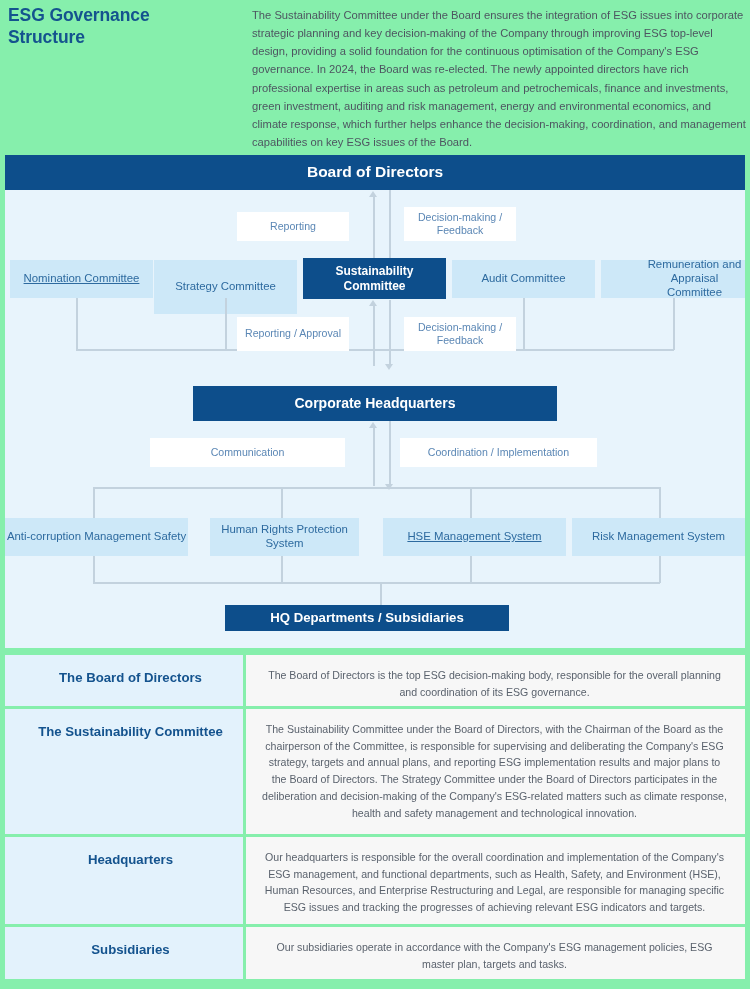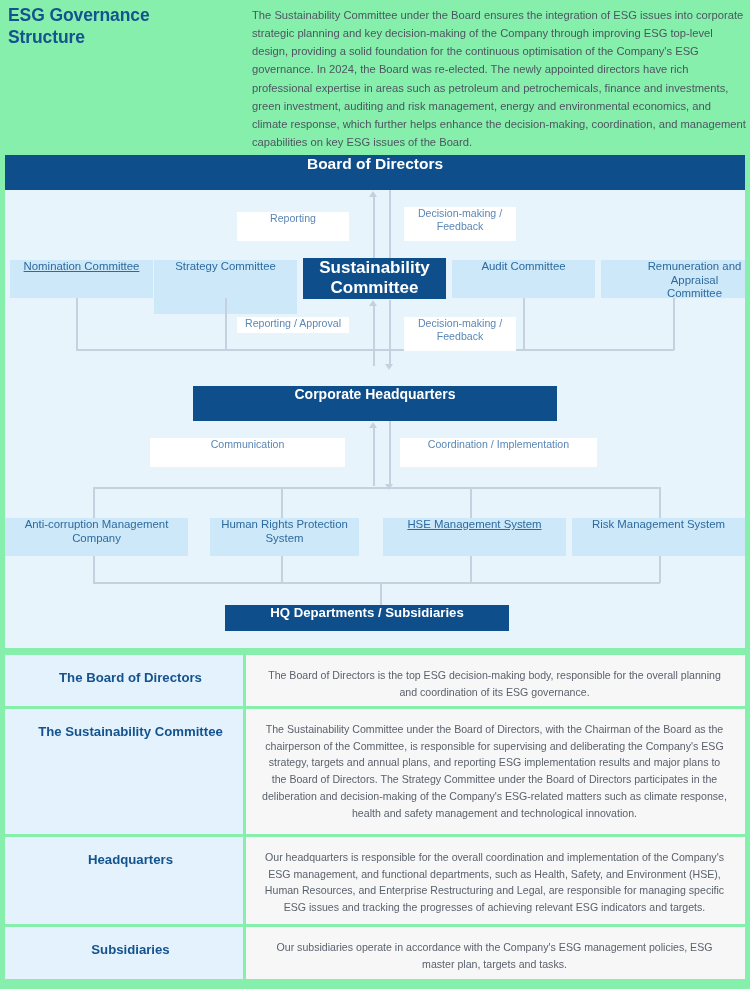--- a/index.html
+++ b/index.html
@@ -32,21 +32,21 @@
 
   
   .diagram {
     position: absolute; left: 5px; top: 155px;
     width: 740px; height: 493px;
     background: #e8f4fc;
   }
 
   .node {
     position: absolute;
-    display: flex; justify-content: center;
+    display: flex; align-items: center; justify-content: center;
     text-align: center;
     line-height: 1.2;
   }
   .node-dark {
     background: #0d4e8b; color: #ffffff;
     font-weight: bold;
   }
   .node-light {
     background: #cde8f8; color: #2d6a9f;
   }
@@ -111,42 +111,42 @@
     <div class="node node-white" style="left:399px; top:52px; width:112px; height:34px; line-height:1.25;">
       <span>Decision-making / Feedback</span>
     </div>
 
     <div class="node node-light" style="left:5px; top:105px; width:143px; height:38px; font-size:11.4px;text-decoration:underline;">
       <span>Nomination Committee</span>
     </div>
     <div class="node node-light" style="left:149px; top:105px; width:143px; height:54px; font-size:11.4px;">
       <span>Strategy Committee</span>
     </div>
-    <div class="node node-dark" style="left:298px; top:103px; width:143px; height:41px; font-size:17px;">
+    <div class="node node-dark" style="left:298px; top:103px; width:143px; height:41px; font-size:12px;">
       <span>Sustainability Committee</span>
     </div>
     <div class="node node-light" style="left:447px; top:105px; width:143px; height:38px; font-size:11.4px;">
       <span>Audit Committee</span>
     </div>
     <div class="node node-light" style="left:596px; top:105px; width:144px; height:38px; font-size:11.4px;padding-left:43px;">
       <span>Remuneration and Appraisal Committee</span>
     </div>
 
     <div class="ln ln-v" style="left:71px; top:143px; height:52px;"></div>
     <div class="ln ln-v" style="left:220px; top:143px; height:52px;"></div>
     <div class="ln ln-v" style="left:518px; top:143px; height:52px;"></div>
     <div class="ln ln-v" style="left:668px; top:143px; height:52px;"></div>
     <div class="ln ln-h" style="left:71px; top:194px; width:598px;"></div>
 
     <div class="ln ln-v" style="left:368px; top:151px; height:60px;"></div>
     <div class="arrow-up" style="left:364px; top:145px;"></div>
     <div class="ln ln-v" style="left:384px; top:145px; height:66px;"></div>
     <div class="arrow-down" style="left:380px; top:209px;"></div>
 
-    <div class="node node-white" style="left:232px; top:162px; width:112px; height:16px; line-height:1.25;">
+    <div class="node node-white" style="left:232px; top:162px; width:112px; height:34px; line-height:1.25;">
       <span>Reporting / Approval</span>
     </div>
     <div class="node node-white" style="left:399px; top:162px; width:112px; height:34px; line-height:1.25;">
       <span>Decision-making / Feedback</span>
     </div>
 
     <div class="node node-dark" style="left:188px; top:231px; width:364px; height:35px; font-size:14px;">
       <span>Corporate Headquarters</span>
     </div>
 
@@ -162,21 +162,21 @@
       <span>Coordination / Implementation</span>
     </div>
 
     <div class="ln ln-h" style="left:88px; top:332px; width:567px;"></div>
     <div class="ln ln-v" style="left:88px; top:332px; height:32px;"></div>
     <div class="ln ln-v" style="left:276px; top:332px; height:32px;"></div>
     <div class="ln ln-v" style="left:465px; top:332px; height:32px;"></div>
     <div class="ln ln-v" style="left:654px; top:332px; height:32px;"></div>
 
     <div class="node node-light" style="left:0px; top:363px; width:183px; height:38px; font-size:11.4px;">
-      <span>Anti-corruption Management Company</span>
+      <span>Anti-corruption Management Safety</span>
     </div>
     <div class="node node-light" style="left:205px; top:363px; width:149px; height:38px; font-size:11.4px;">
       <span>Human Rights Protection System</span>
     </div>
     <div class="node node-light" style="left:378px; top:363px; width:183px; height:38px; font-size:11.4px;text-decoration:underline;">
       <span>HSE Management System</span>
     </div>
     <div class="node node-light" style="left:567px; top:363px; width:173px; height:38px; font-size:11.4px;">
       <span>Risk Management System</span>
     </div>

